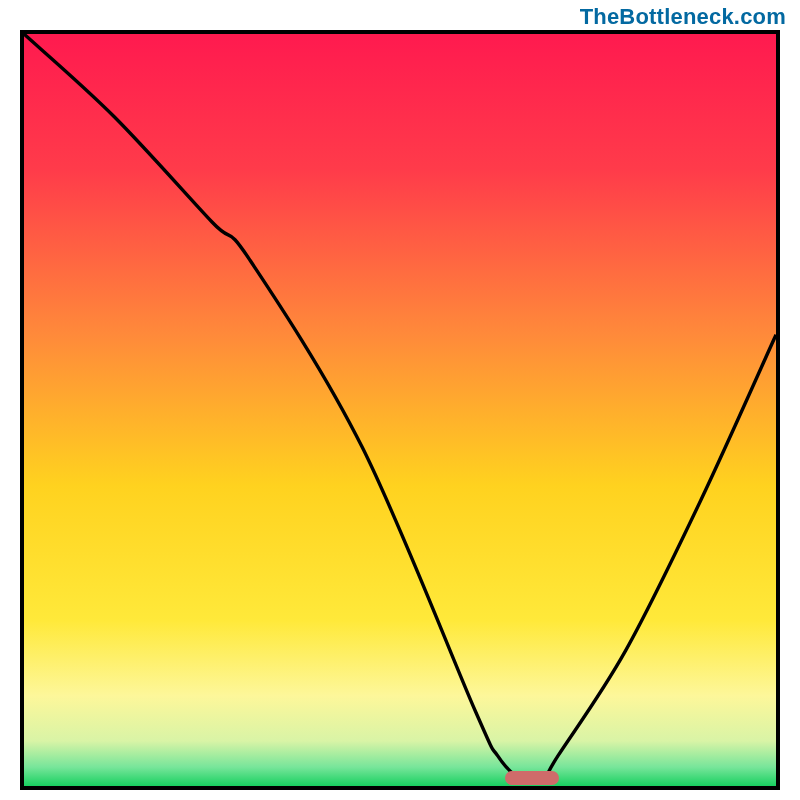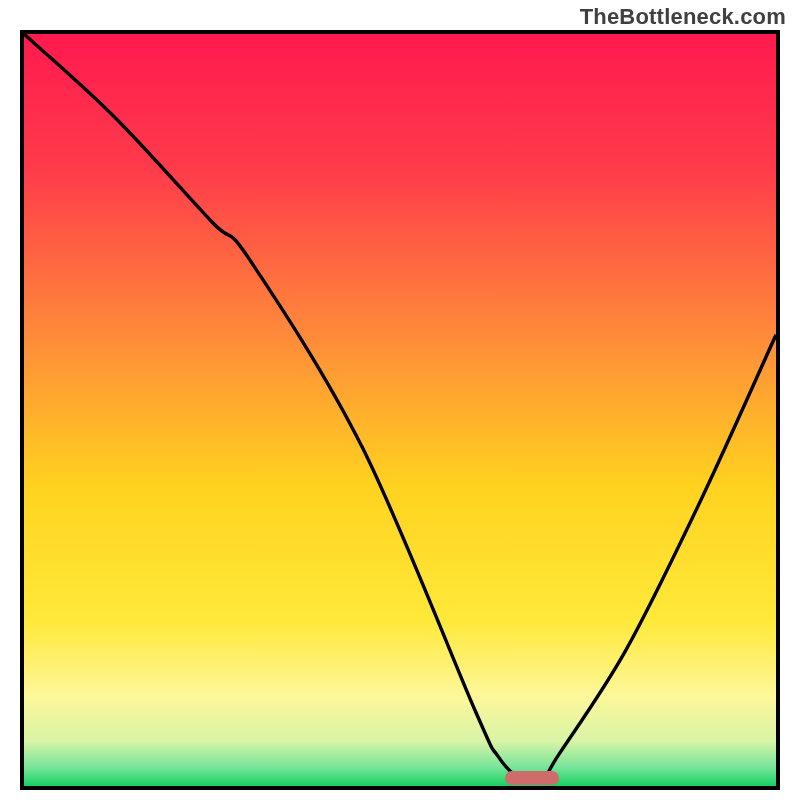--- a/index.html
+++ b/index.html
@@ -15,21 +15,21 @@
     position: relative;
     width: 800px;
     height: 800px;
   }
   .watermark {
     position: absolute;
     top: 4px;
     right: 14px;
     font-size: 22px;
     font-weight: 600;
-    color: #404040;
+    color: #0369a1;
     letter-spacing: 0.2px;
     text-align: center;
   }
   .plot-frame {
     position: absolute;
     left: 20px;
     top: 30px;
     width: 760px;
     height: 760px;
     border: 4px solid #000;

